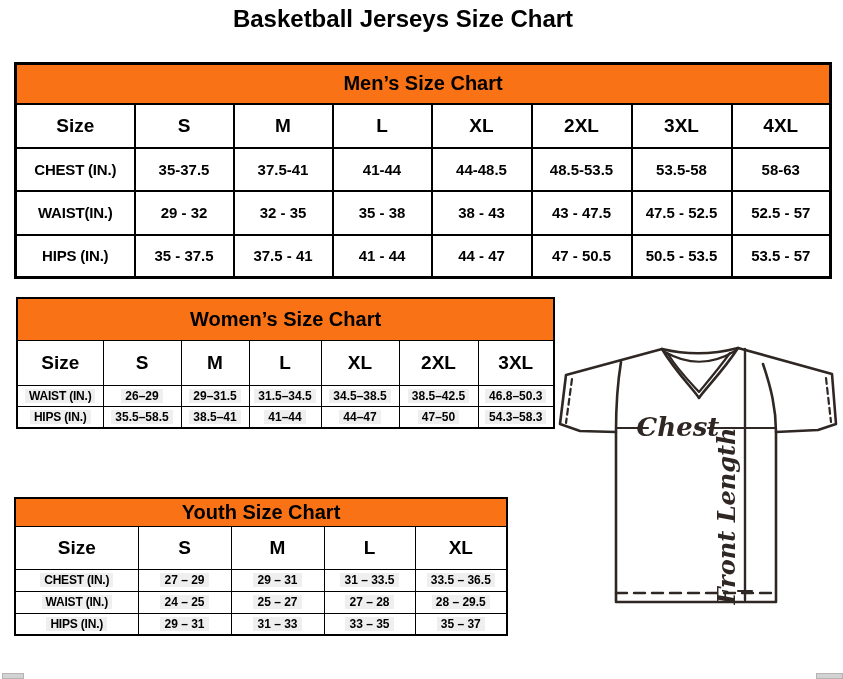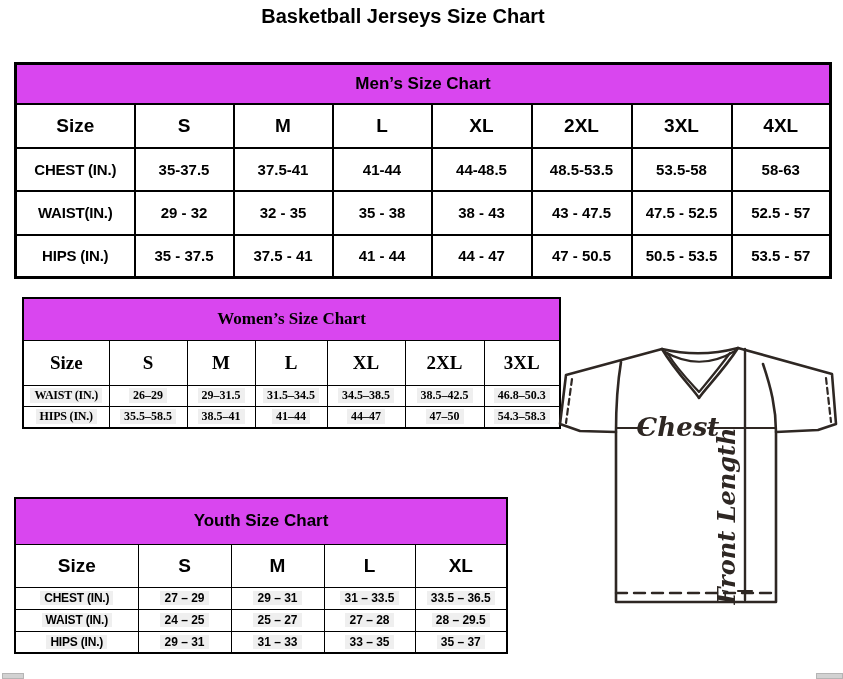--- a/index.html
+++ b/index.html
@@ -3,32 +3,32 @@
 <meta charset="utf-8">
 <style>
   html,body{margin:0;padding:0;}
   body{
     width:843px;height:679px;position:relative;background:#ffffff;
     font-family:"Liberation Sans", sans-serif;color:#000;
     overflow:hidden;
   }
   .page-title{
     position:absolute;top:5px;left:0;width:806px;text-align:center;
-    font-size:20px;font-weight:bold;letter-spacing:0px;
+    font-size:24px;font-weight:bold;letter-spacing:0px;
   }
   table{border-collapse:collapse;table-layout:fixed;position:absolute;background:#fff;}
   th,td{border:2px solid #000;text-align:center;vertical-align:middle;padding:0;overflow:hidden;}
   table.thin th, table.thin td{border-width:1.5px;}
   table{border:3px solid #000;}
   table.thin{border:2.5px solid #000;}
-  .band{background:#d946ef;font-size:17px;font-weight:bold;}
+  .band{background:#f97316;font-size:20px;font-weight:bold;}
   .colhead{font-size:19px;font-weight:bold;}
   .men-table{left:14px;top:62px;width:815px;}
   .men-table td{font-size:15px;font-weight:bold;}
-  .women-table{left:22px;top:297px;width:537px;font-family:Liberation Serif, serif;}
+  .women-table{left:16px;top:297px;width:537px;}
   .youth-table{left:14px;top:497px;width:492px;}
   .women-table td,.youth-table td{font-size:12px;font-weight:bold;}
   .rl{letter-spacing:-0.2px;}
   .hl{background:#efefef;padding:0 4px;display:inline-block;}
   .jersey-wrap{position:absolute;left:558px;top:344px;width:282px;height:262px;}
   .jersey-wrap svg{display:block;}
   .diagram-text{
     font-family:"DejaVu Serif", serif;font-style:italic;font-weight:bold;
     fill:#2e2723;
   }
@@ -145,21 +145,21 @@
 
 <table class="youth-table thin">
   <colgroup>
     <col style="width:123px">
       <col style="width:93px">
       <col style="width:93px">
       <col style="width:91px">
       <col style="width:92px">
   </colgroup>
   <tbody>
-      <tr style="height:46px">
+      <tr style="height:28px">
     <th colspan="5" class="band">Youth Size Chart</th>
   </tr>
   <tr style="height:43px">
     <th class="colhead">Size</th>
     <th class="colhead">S</th>
     <th class="colhead">M</th>
     <th class="colhead">L</th>
     <th class="colhead">XL</th>
   </tr>
   <tr style="height:22px">

